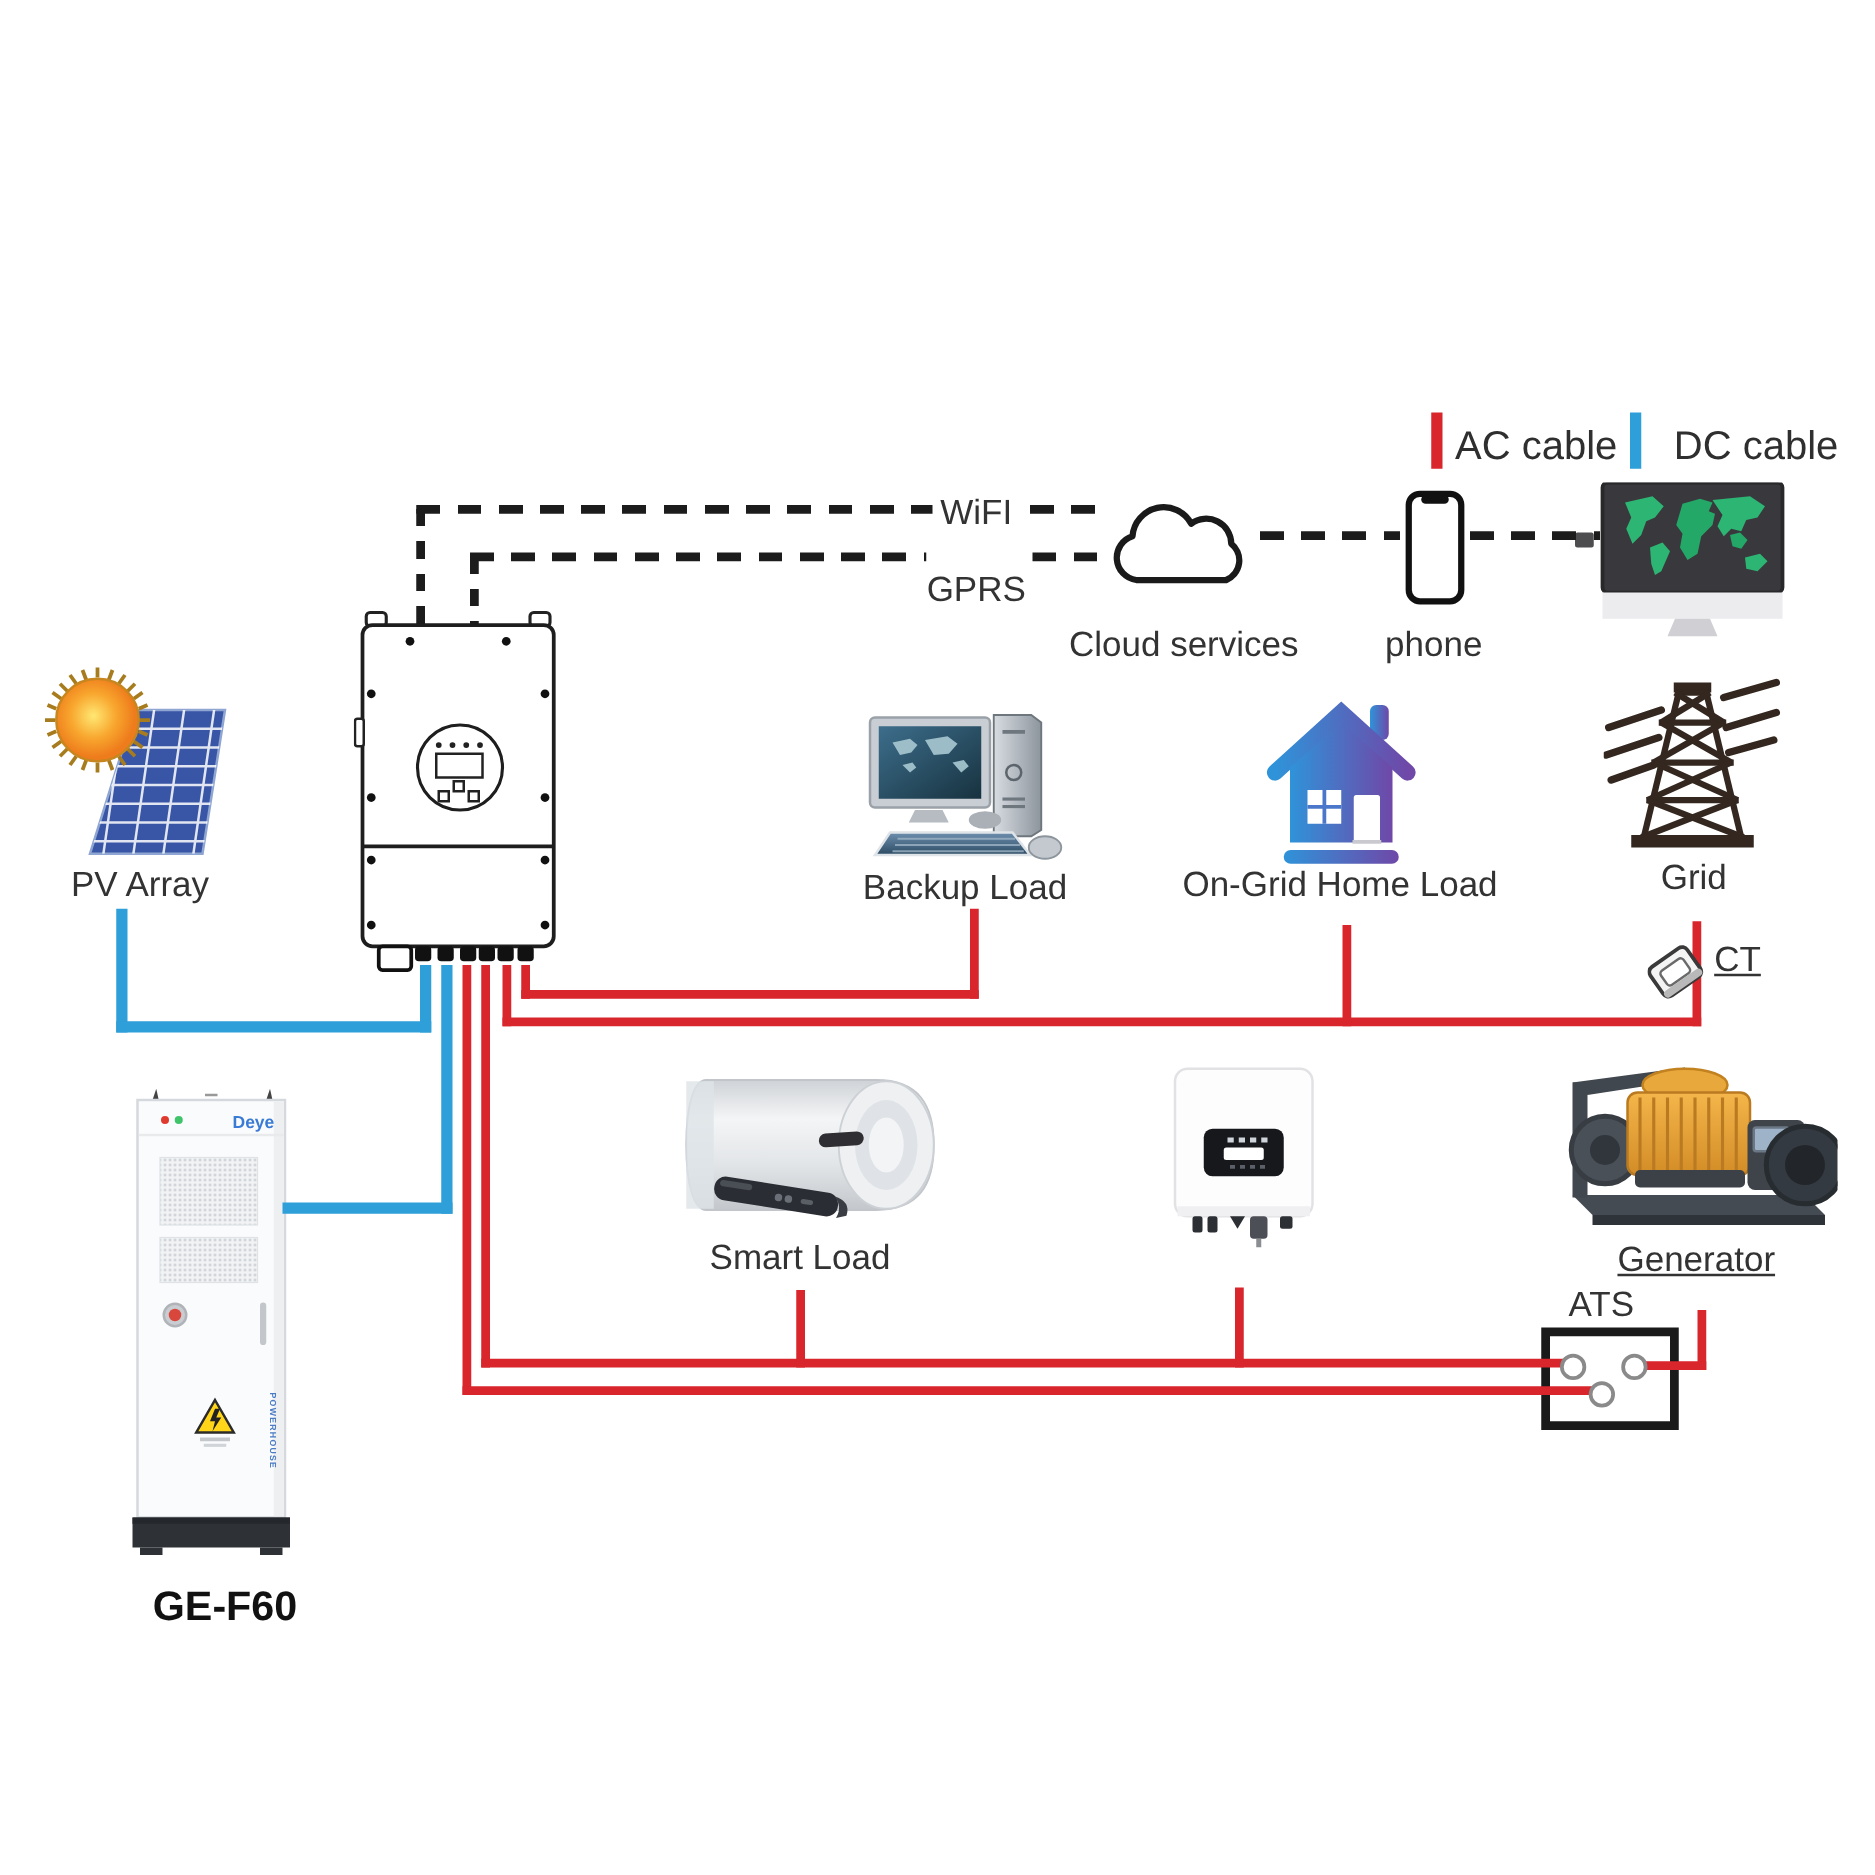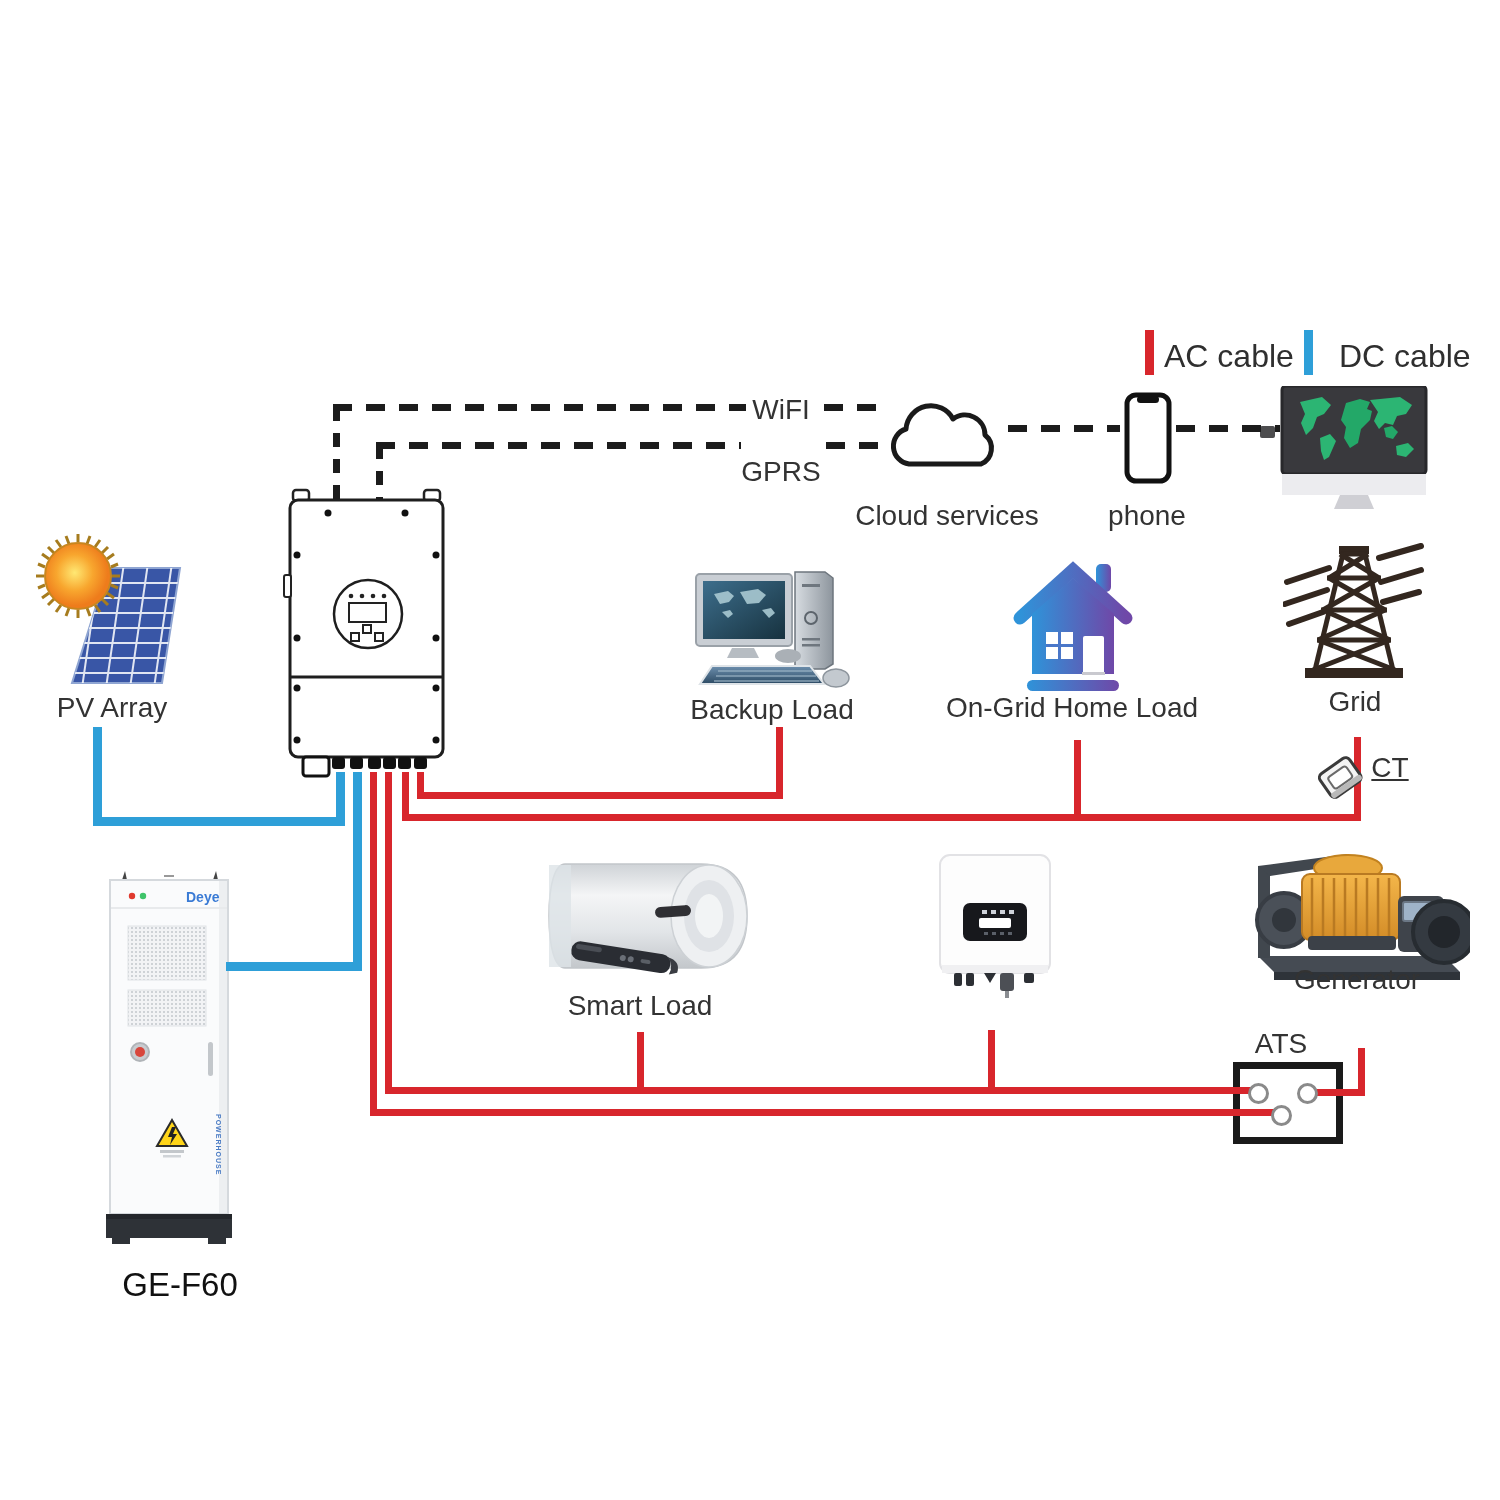--- a/index.html
+++ b/index.html
@@ -291,21 +291,21 @@
     <polygon points="74,258 89,284 59,284" fill="#ffd519" stroke="#2b2b2b" stroke-width="2"></polygon>
     <path d="M74 265 l-4 10 h4 l-2 8 7 -11 h-4 l3 -7 z" fill="#222"></path>
     <rect x="62" y="288" width="24" height="3" fill="#c3c7cb"></rect>
     <rect x="65" y="293" width="18" height="2.5" fill="#d0d4d8"></rect>
     <text transform="translate(118 252) rotate(90)" font-size="7" font-weight="bold" fill="#4a7bc4" letter-spacing="1" font-family="Liberation Sans, sans-serif">POWERHOUSE</text>
     <rect x="8" y="352" width="126" height="24" fill="#2e3237"></rect>
     <rect x="8" y="352" width="126" height="5" fill="#24272b"></rect>
     <rect x="14" y="376" width="18" height="6" fill="#2e3237"></rect>
     <rect x="110" y="376" width="18" height="6" fill="#2e3237"></rect>
   </svg>
-  <div class="lbl" style="left:180px;top:1266px;font-size:33px;font-weight:normal;color:#111;">GE-F60</div>
+  <div class="lbl" style="left:180px;top:1266px;font-size:33px;font-weight:bold;color:#111;">GE-F60</div>
 
   <svg class="abs" style="left:543px;top:856px;" width="218" height="124" viewBox="0 0 218 124">
     <defs>
       <linearGradient id="heatG" x1="0" y1="0" x2="0" y2="1">
         <stop offset="0%" stop-color="#cfd3d7"></stop>
           <stop offset="30%" stop-color="#f4f5f6"></stop>
         <stop offset="65%" stop-color="#e2e5e8"></stop>
           <stop offset="100%" stop-color="#c3c7cb"></stop>
       </linearGradient>
     </defs>
@@ -376,21 +376,21 @@
         <line x1="119" y1="32" x2="119" y2="90"></line>
       <line x1="130" y1="32" x2="130" y2="90"></line>
         <line x1="141" y1="32" x2="141" y2="90"></line>
     </g>
     <rect x="60" y="90" width="88" height="14" rx="4" fill="#3c4148"></rect>
     <rect x="150" y="50" width="46" height="56" rx="6" fill="#3f444b"></rect>
     <rect x="155" y="56" width="28" height="19" rx="2" fill="#9fb3c8" stroke="#6b7785" stroke-width="2"></rect>
     <circle cx="196" cy="86" r="31" fill="#343a41" stroke="#272c31" stroke-width="4"></circle>
     <circle cx="196" cy="86" r="16" fill="#22262b"></circle>
   </svg>
-  <div class="lbl" style="left:1357px;top:964px;">Generator</div>
+  <div class="lbl" style="left:1357px;top:992px;text-decoration:underline;">Generator</div>
 
   <div class="lbl" style="left:1281px;top:1028px;">ATS</div>
   <div class="ats-box"></div>
 
   <div class="wb" style="left:93px;top:727px;width:9px;height:99px;"></div>
   <div class="wb" style="left:93px;top:817px;width:252px;height:9px;"></div>
   <div class="wb" style="left:336px;top:772px;width:9px;height:54px;"></div>
   <div class="wb" style="left:353px;top:772px;width:9px;height:199px;"></div>
   <div class="wb" style="left:226px;top:962px;width:136px;height:9px;"></div>
 

